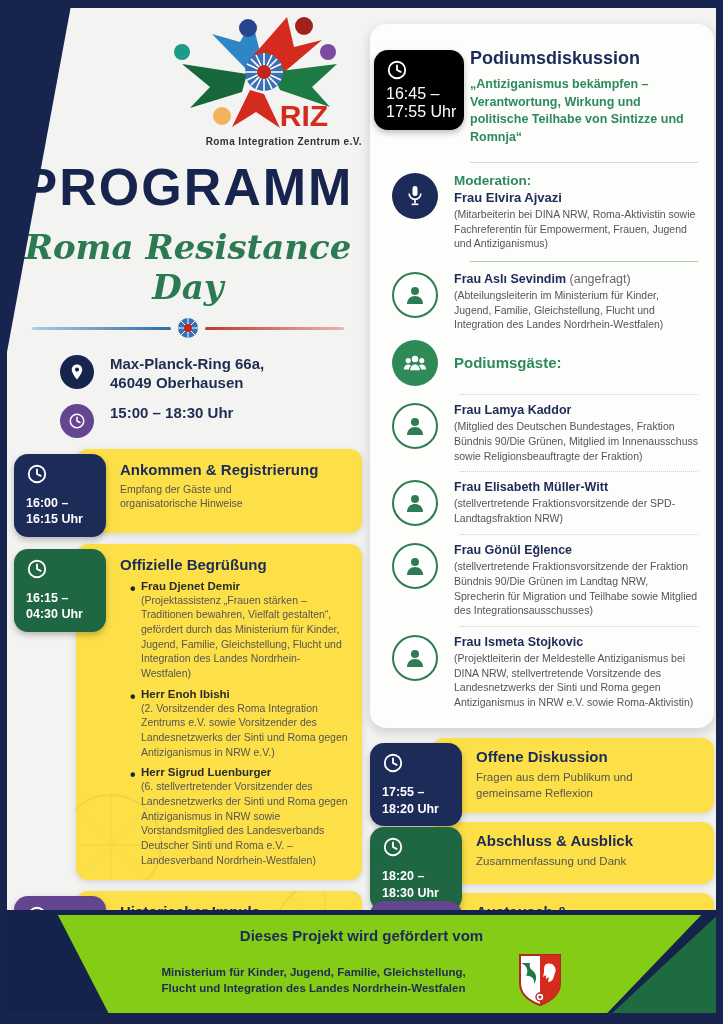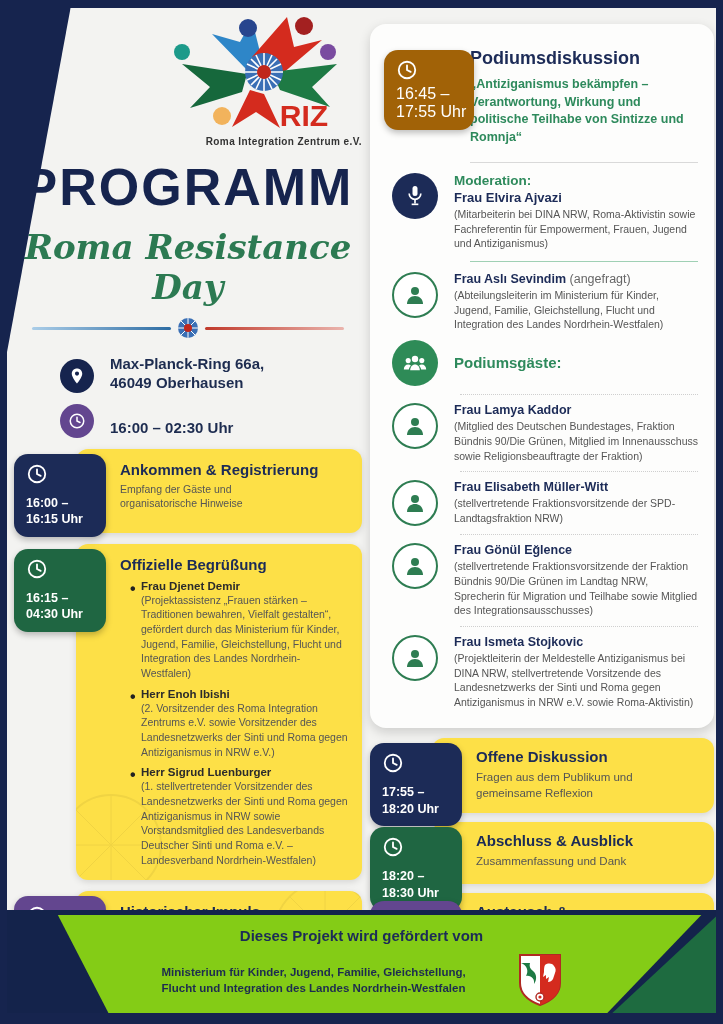--- a/index.html
+++ b/index.html
@@ -26,21 +26,21 @@
                 color:#16244e; margin-top:10px; }
   .script-title { text-align:center; font-family:"DejaVu Serif", serif; font-style:italic;
                   font-weight:700; font-size:34px; color:#2c7a52; margin-top:10px; }
   .divider { display:flex; align-items:center; margin:10px 18px 0 18px; }
   .divider .ln { flex:1; height:3px; border-radius:2px; }
   .divider .ln.blue { background:linear-gradient(90deg,#aacde8,#2d6ca3); margin-right:6px; }
   .divider .ln.red  { background:linear-gradient(90deg,#c0392b,#eab4ad); margin-left:6px; }
 
   
   .info { margin:16px 0 0 46px; }
-  .info-row { display:flex; align-items:flex-end; margin-bottom:11px; }
+  .info-row { display:flex; align-items:flex-start; margin-bottom:11px; }
   .info-ic { width:34px; height:34px; border-radius:50%; flex:none; display:flex;
              align-items:center; justify-content:center; margin-right:16px; }
   .info-ic.navy { background:#16244e; } .info-ic.green { background:#2e8b57; }
   .info-ic.purple { background:#63468f; }
   .info-tx { font-size:15px; font-weight:700; color:#1d2c50; line-height:1.25; }
 
   
   .block { position:relative; margin-bottom:11px; min-height:84px; }
   .badge { position:absolute; left:0; top:5px; width:92px; border-radius:14px;
            padding:9px 8px 9px 12px; color:#fff; z-index:2; box-shadow:0 3px 6px rgba(0,0,0,.25); }
@@ -58,22 +58,22 @@
   .sp .desc { margin-top:1px; }
   .bullet-line { margin:4px 0 0 10px; position:relative; padding-left:11px; font-size:11px; color:#444; }
   .bullet-line::before { content:"•"; position:absolute; left:0; color:#222; font-weight:700; }
   .bullet-line .nm { font-weight:700; color:#2b2b2b; }
   .watermark { position:absolute; opacity:.05; }
 
   
   .panel-wrap { position:relative; }
   .panel-card { background:#fdfdfc; border-radius:16px; box-shadow:0 4px 12px rgba(0,0,0,.16);
                 padding:24px 16px 10px 16px; }
-  .panel-badge { position:absolute; left:14px; top:26px; width:90px; border-radius:14px;
-                 background:#a16207; color:#fff; padding:9px 6px 9px 12px; z-index:2;
+  .panel-badge { position:absolute; left:4px; top:26px; width:90px; border-radius:14px;
+                 background:#000000; color:#fff; padding:9px 6px 9px 12px; z-index:2;
                  box-shadow:0 3px 6px rgba(0,0,0,.25); }
   .panel-head { margin-left:84px; min-height:104px; }
   .panel-head h2 { font-size:18px; font-weight:800; color:#1c2b57; margin-bottom:7px; }
   .quote { font-size:12.5px; font-weight:700; color:#2e8a5c; line-height:1.4; }
   .pdiv { border:none; border-top:1px solid #d9d9d9; margin:10px 0 10px 84px; }
   .pdiv.green { border-top:1px solid #9fd0b4; margin-left:84px; }
   .prow { display:flex; margin:8px 0; }
   .picon { width:46px; height:46px; border-radius:50%; flex:none; margin:0 16px 0 6px;
            display:flex; align-items:center; justify-content:center; }
   .picon.navy { background:#1c2b57; } .picon.green { background:#2e8b57; }
@@ -176,21 +176,21 @@
           <div>46049 Oberhausen</div>
         </div>
       </div>
       <div class="info-row">
         <span class="info-ic purple">
           <svg width="18" height="18" viewBox="0 0 24 24">
               <circle cx="12" cy="12" r="9" fill="none" stroke="#fff" stroke-width="2"></circle>
               <path d="M12 7v5l4 2" fill="none" stroke="#fff" stroke-width="2" stroke-linecap="round"></path>
             </svg>
         </span>
-        <div class="info-tx">16:00 – 02:30 Uhr</div>
+        <div class="info-tx">15:00 – 18:30 Uhr</div>
       </div>
     </div>
 
     <div class="block">
       <div class="badge navy">
         <svg width="22" height="22" viewBox="0 0 24 24">
             <circle cx="12" cy="12" r="9" fill="none" stroke="#fff" stroke-width="2"></circle>
             <path d="M12 7v5l4 2" fill="none" stroke="#fff" stroke-width="2" stroke-linecap="round"></path>
           </svg>
         <div class="bt">
@@ -229,21 +229,21 @@
         <div class="sp">
           <div class="nm">Frau Djenet Demir</div>
           <div class="desc">(Projektassistenz „Frauen stärken – Traditionen bewahren, Vielfalt gestalten“, gefördert durch das Ministerium für Kinder, Jugend, Familie, Gleichstellung, Flucht und Integration des Landes Nordrhein-Westfalen)</div>
         </div>
         <div class="sp">
           <div class="nm">Herr Enoh Ibishi</div>
           <div class="desc">(2. Vorsitzender des Roma Integration Zentrums e.V. sowie Vorsitzender des Landesnetzwerks der Sinti und Roma gegen Antiziganismus in NRW e.V.)</div>
         </div>
         <div class="sp">
           <div class="nm">Herr Sigrud Luenburger</div>
-          <div class="desc">(1. stellvertretender Vorsitzender des Landesnetzwerks der Sinti und Roma gegen Antiziganismus in NRW sowie Vorstandsmitglied des Landesverbands Deutscher Sinti und Roma e.V. – Landesverband Nordrhein-Westfalen)</div>
+          <div class="desc">(6. stellvertretender Vorsitzender des Landesnetzwerks der Sinti und Roma gegen Antiziganismus in NRW sowie Vorstandsmitglied des Landesverbands Deutscher Sinti und Roma e.V. – Landesverband Nordrhein-Westfalen)</div>
         </div>
       </div>
     </div>
 
     <div class="block">
       <div class="badge purple">
         <svg width="22" height="22" viewBox="0 0 24 24">
             <circle cx="12" cy="12" r="9" fill="none" stroke="#fff" stroke-width="2"></circle>
             <path d="M12 7v5l4 2" fill="none" stroke="#fff" stroke-width="2" stroke-linecap="round"></path>
           </svg>

